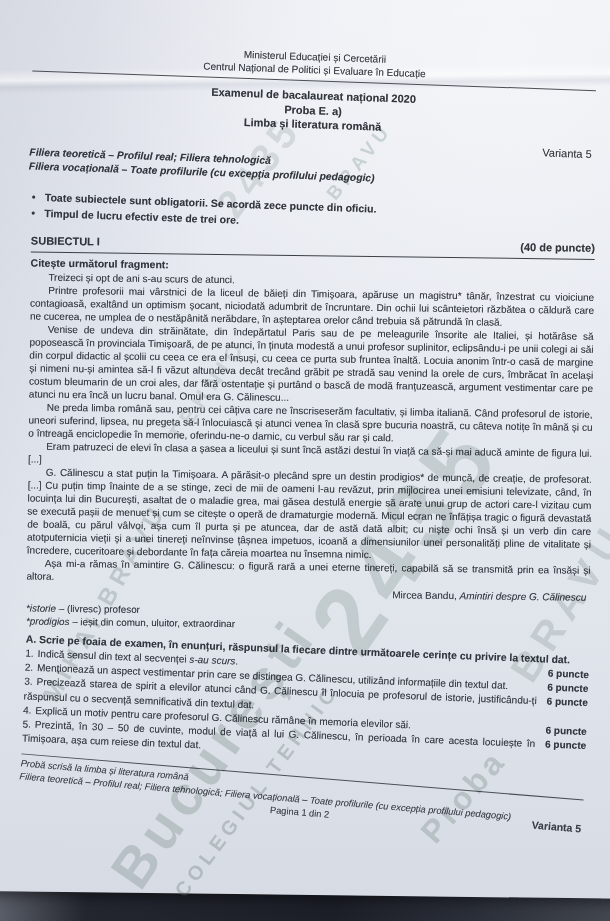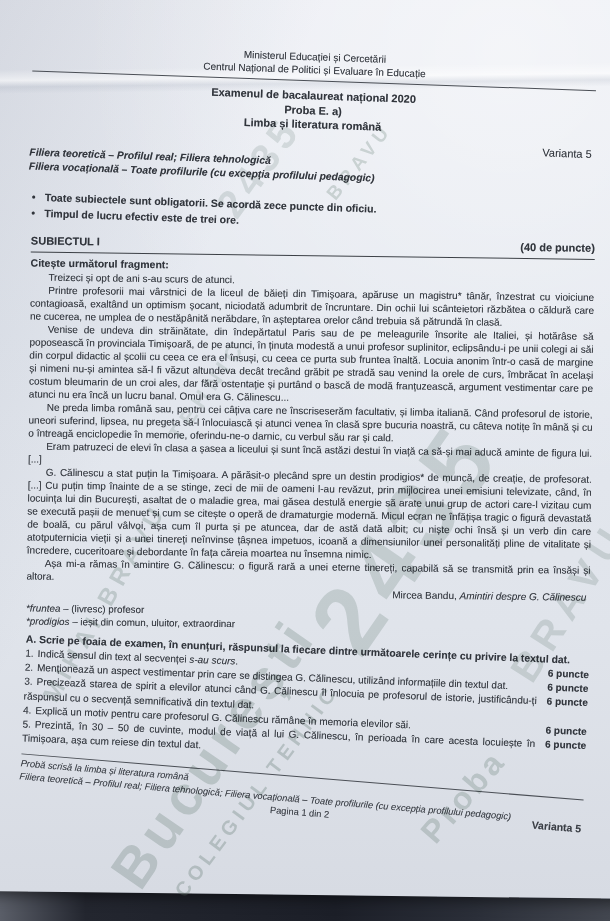--- a/index.html
+++ b/index.html
@@ -114,21 +114,21 @@
           <p>Eram patruzeci de elevi în clasa a șasea a liceului și sunt încă astăzi destui în viață ca să-și mai aducă aminte de figura lui. [...]</p>
           <p>G. Călinescu a stat puțin la Timișoara. A părăsit-o plecând spre un destin prodigios* de muncă, de creație, de profesorat. [...] Cu puțin timp înainte de a se stinge, zeci de mii de oameni l-au revăzut, prin mijlocirea unei emisiuni televizate, când, în locuința lui din București, asaltat de o maladie grea, mai găsea destulă energie să arate unui grup de actori care-l vizitau cum se execută pașii de menuet și cum se citește o operă de dramaturgie modernă. Micul ecran ne înfățișa tragic o figură devastată de boală, cu părul vâlvoi, așa cum îl purta și pe atuncea, dar de astă dată albit; cu niște ochi însă și un verb din care atotputernicia vieții și a unei tinereți neînvinse țâșnea impetuos, icoană a dimensiunilor unei personalități pline de vitalitate și încredere, cuceritoare și debordante în fața căreia moartea nu însemna nimic.</p>
           <p>Așa mi-a rămas în amintire G. Călinescu: o figură rară a unei eterne tinereți, capabilă să se transmită prin ea însăși și altora.</p>
         </div>
 
         <div class="attribution">
           <span>Mircea Bandu, </span><em>Amintiri despre G. Călinescu</em>
         </div>
 
         <div class="notes">
-          <div><em>*fruntea</em><span> – (livresc) profesor</span></div>
+          <div><em>*istorie</em><span> – (livresc) profesor</span></div>
           <div><em>*prodigios</em><span> – ieșit din comun, uluitor, extraordinar</span></div>
         </div>
       </section>
 
       <section class="sec-qa">
         <div class="intro bold">A. Scrie pe foaia de examen, în enunțuri, răspunsul la fiecare dintre următoarele cerințe cu privire la textul dat.</div>
 
         <div class="q">
           <span class="pts">6 puncte</span>
           <span class="qnum">1.</span><span>Indică sensul din text al secvenței </span><em>s-au scurs</em><span>.</span>

